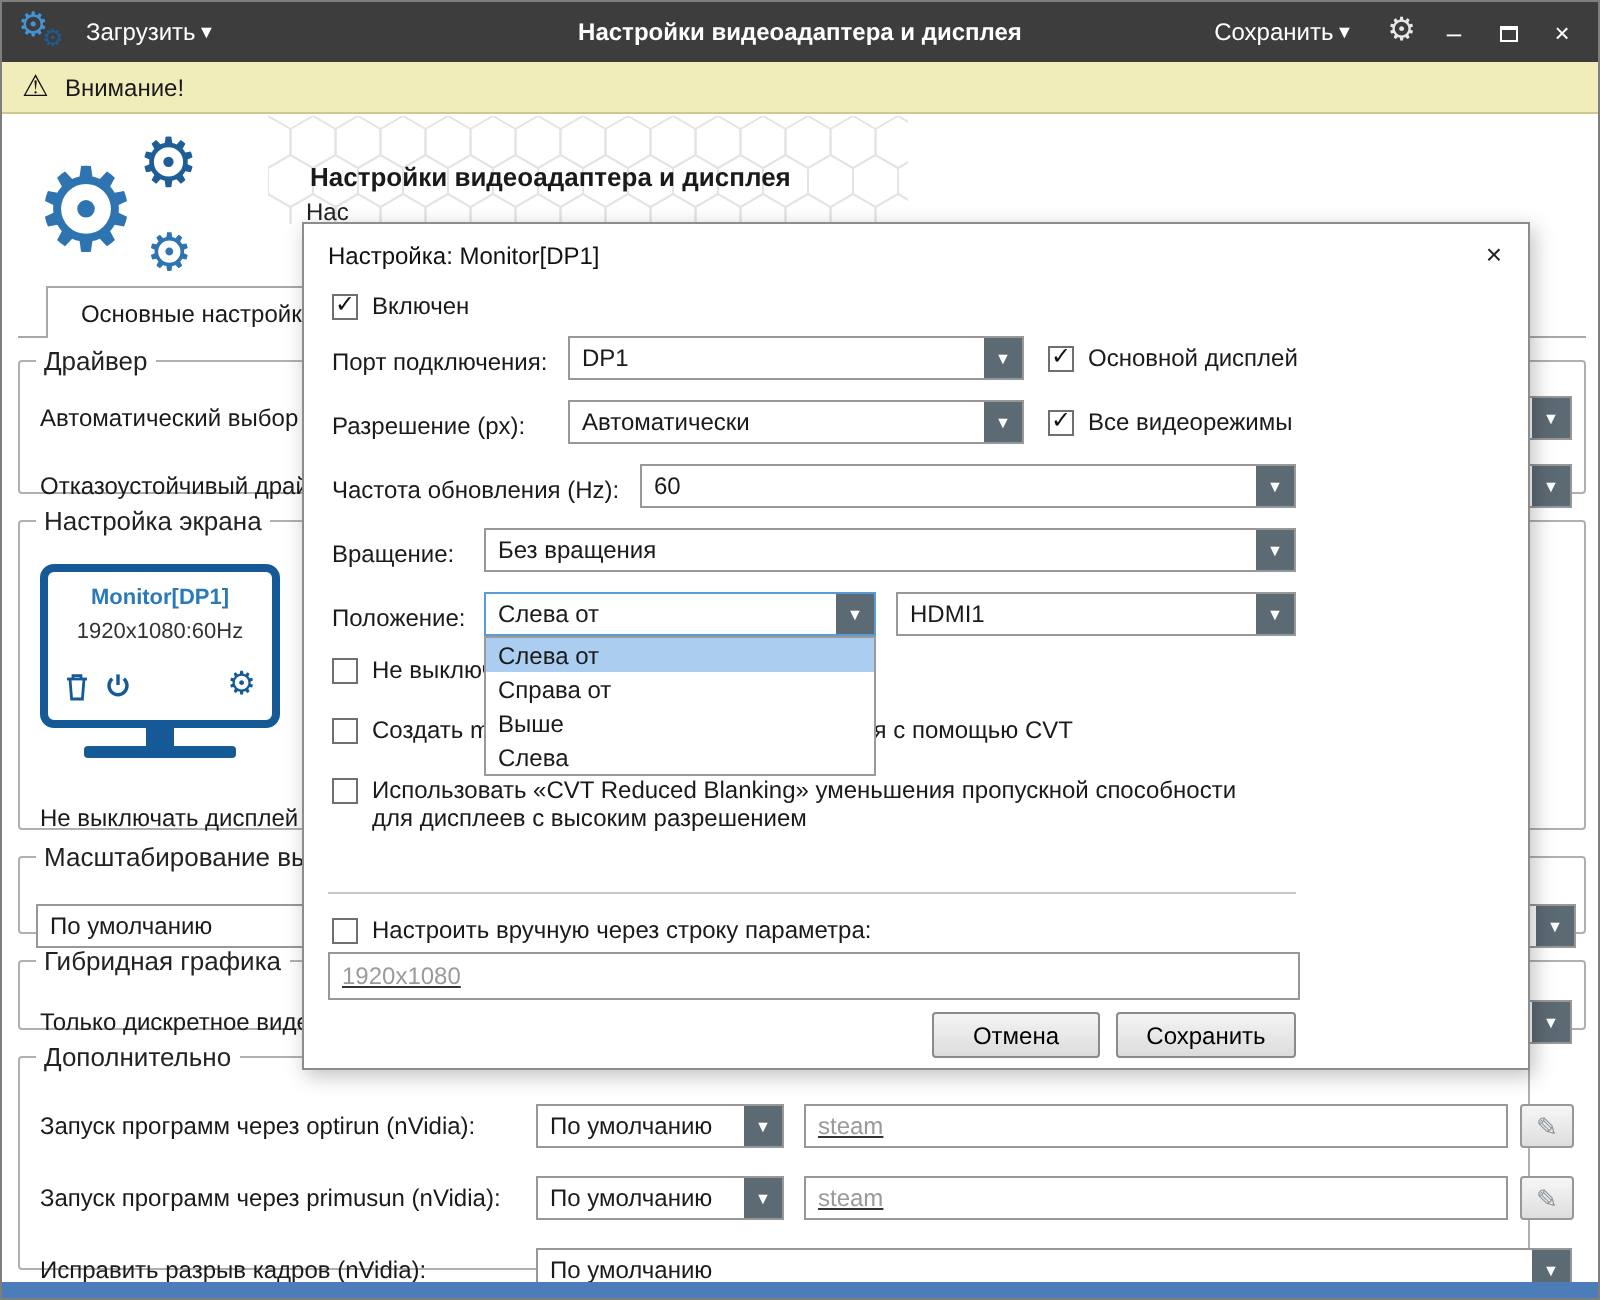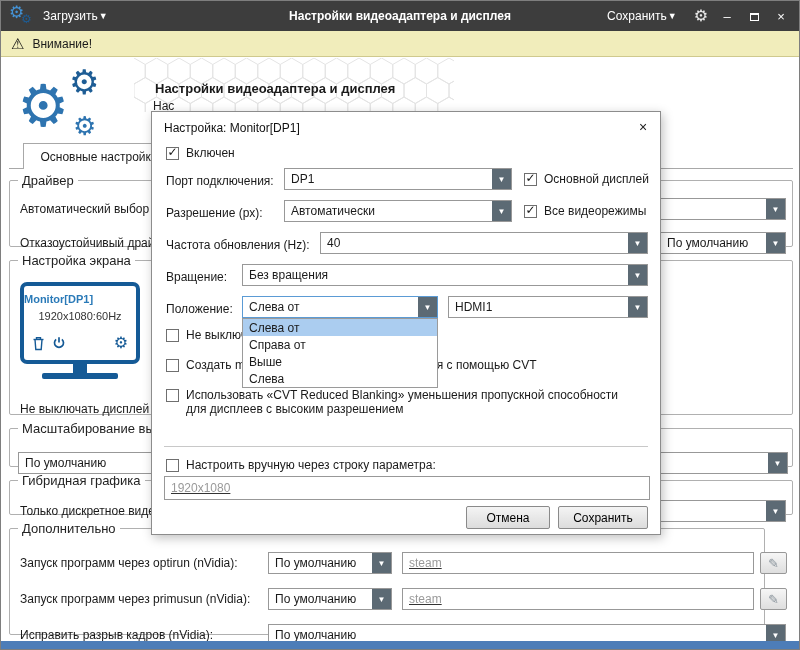--- a/index.html
+++ b/index.html
@@ -59,30 +59,30 @@
   
   .txt{position:absolute;height:22px;border:1px solid #989898;background:#fff;font-family:inherit;font-size:12px;padding:0 6px;color:#333;text-decoration:underline;}
   .txt::placeholder{color:#9a9a9a;opacity:1;}
   .editbtn{position:absolute;width:27px;height:22px;border:1px solid #989898;background:linear-gradient(#f6f6f6,#dedede);border-radius:2px;display:flex;align-items:center;justify-content:center;cursor:pointer;padding:0;}
   .editbtn span{color:#8a949c;font-size:13px;line-height:1;}
   .pushbtn{position:absolute;height:23px;border:1px solid #8a8a8a;background:linear-gradient(#f4f4f4,#dcdcdc);border-radius:2px;font-family:inherit;font-size:12px;display:flex;align-items:center;justify-content:center;cursor:pointer;}
 
   
   .monitor{position:absolute;left:10px;top:14px;width:122px;height:98px;cursor:pointer;}
   .mon-screen{position:absolute;left:0;top:0;width:120px;height:82px;border:4px solid #155a96;border-radius:7px;background:#fff;}
-  .mon-name{position:absolute;left:0;top:7px;width:112px;text-align:left;color:#2a7ab8;font-weight:bold;font-size:11px;}
+  .mon-name{position:absolute;left:0;top:7px;width:112px;text-align:center;color:#2a7ab8;font-weight:bold;font-size:11px;}
   .mon-mode{position:absolute;left:0;top:24px;width:112px;text-align:center;color:#333;font-size:11px;}
   .mon-icons{position:absolute;left:8px;right:8px;top:48px;height:18px;display:flex;align-items:center;gap:7px;}
   .mon-gear{margin-left:auto;color:#155a96;font-size:16px;line-height:1;cursor:pointer;}
   .mon-act{cursor:pointer;display:flex;align-items:center;}
   .mon-neck{position:absolute;left:53px;top:82px;width:14px;height:9px;background:#155a96;}
   .mon-base{position:absolute;left:22px;top:91px;width:76px;height:6px;background:#155a96;border-radius:2px;}
 
   
-  .dialog{position:absolute;left:150px;top:110px;width:510px;height:424px;background:#fff;border:1px solid #8c8c8c;box-shadow:2px 3px 10px rgba(0,0,0,0.25);z-index:10;}
+  .dialog{position:absolute;left:150px;top:110px;width:614px;height:424px;background:#fff;border:1px solid #8c8c8c;box-shadow:2px 3px 10px rgba(0,0,0,0.25);z-index:10;}
   .dlg-title{position:absolute;left:12px;top:9px;font-size:12px;color:#111;white-space:nowrap;}
   .dlg-close{position:absolute;right:8px;top:6px;width:18px;height:18px;display:flex;align-items:center;justify-content:center;font-size:14px;color:#222;cursor:pointer;}
   .dd-list{position:absolute;left:90px;top:206px;width:196px;background:#fff;border:1px solid #9a9a9a;z-index:5;}
   .dd-item{height:17px;display:flex;align-items:center;padding:0 6px;cursor:pointer;white-space:nowrap;}
   .dd-item.selected{background:#abcdf0;}
   .sep{position:absolute;left:12px;top:334px;width:484px;border-top:1px solid #c8c8c8;}
 
   
   .strip{position:absolute;left:0;top:640px;width:100%;height:9px;background:#4d7db8;}
 </style>
@@ -300,21 +300,21 @@
       <span class="val">Автоматически</span>
       <span class="arr"></span>
     </div>
     <div class="cb checked" style="left:372px;top:92px;">
       <span class="box"></span>
       <span class="cbl">Все видеорежимы</span>
     </div>
 
     <span class="lbl" style="left:14px;top:126px;">Частота обновления (Hz):</span>
     <div class="combo" style="left:168px;top:120px;width:328px;">
-      <span class="val">40</span>
+      <span class="val">60</span>
       <span class="arr"></span>
     </div>
 
     <span class="lbl" style="left:14px;top:158px;">Вращение:</span>
     <div class="combo" style="left:90px;top:152px;width:406px;">
       <span class="val">Без вращения</span>
       <span class="arr"></span>
     </div>
 
     <span class="lbl" style="left:14px;top:190px;">Положение:</span>

